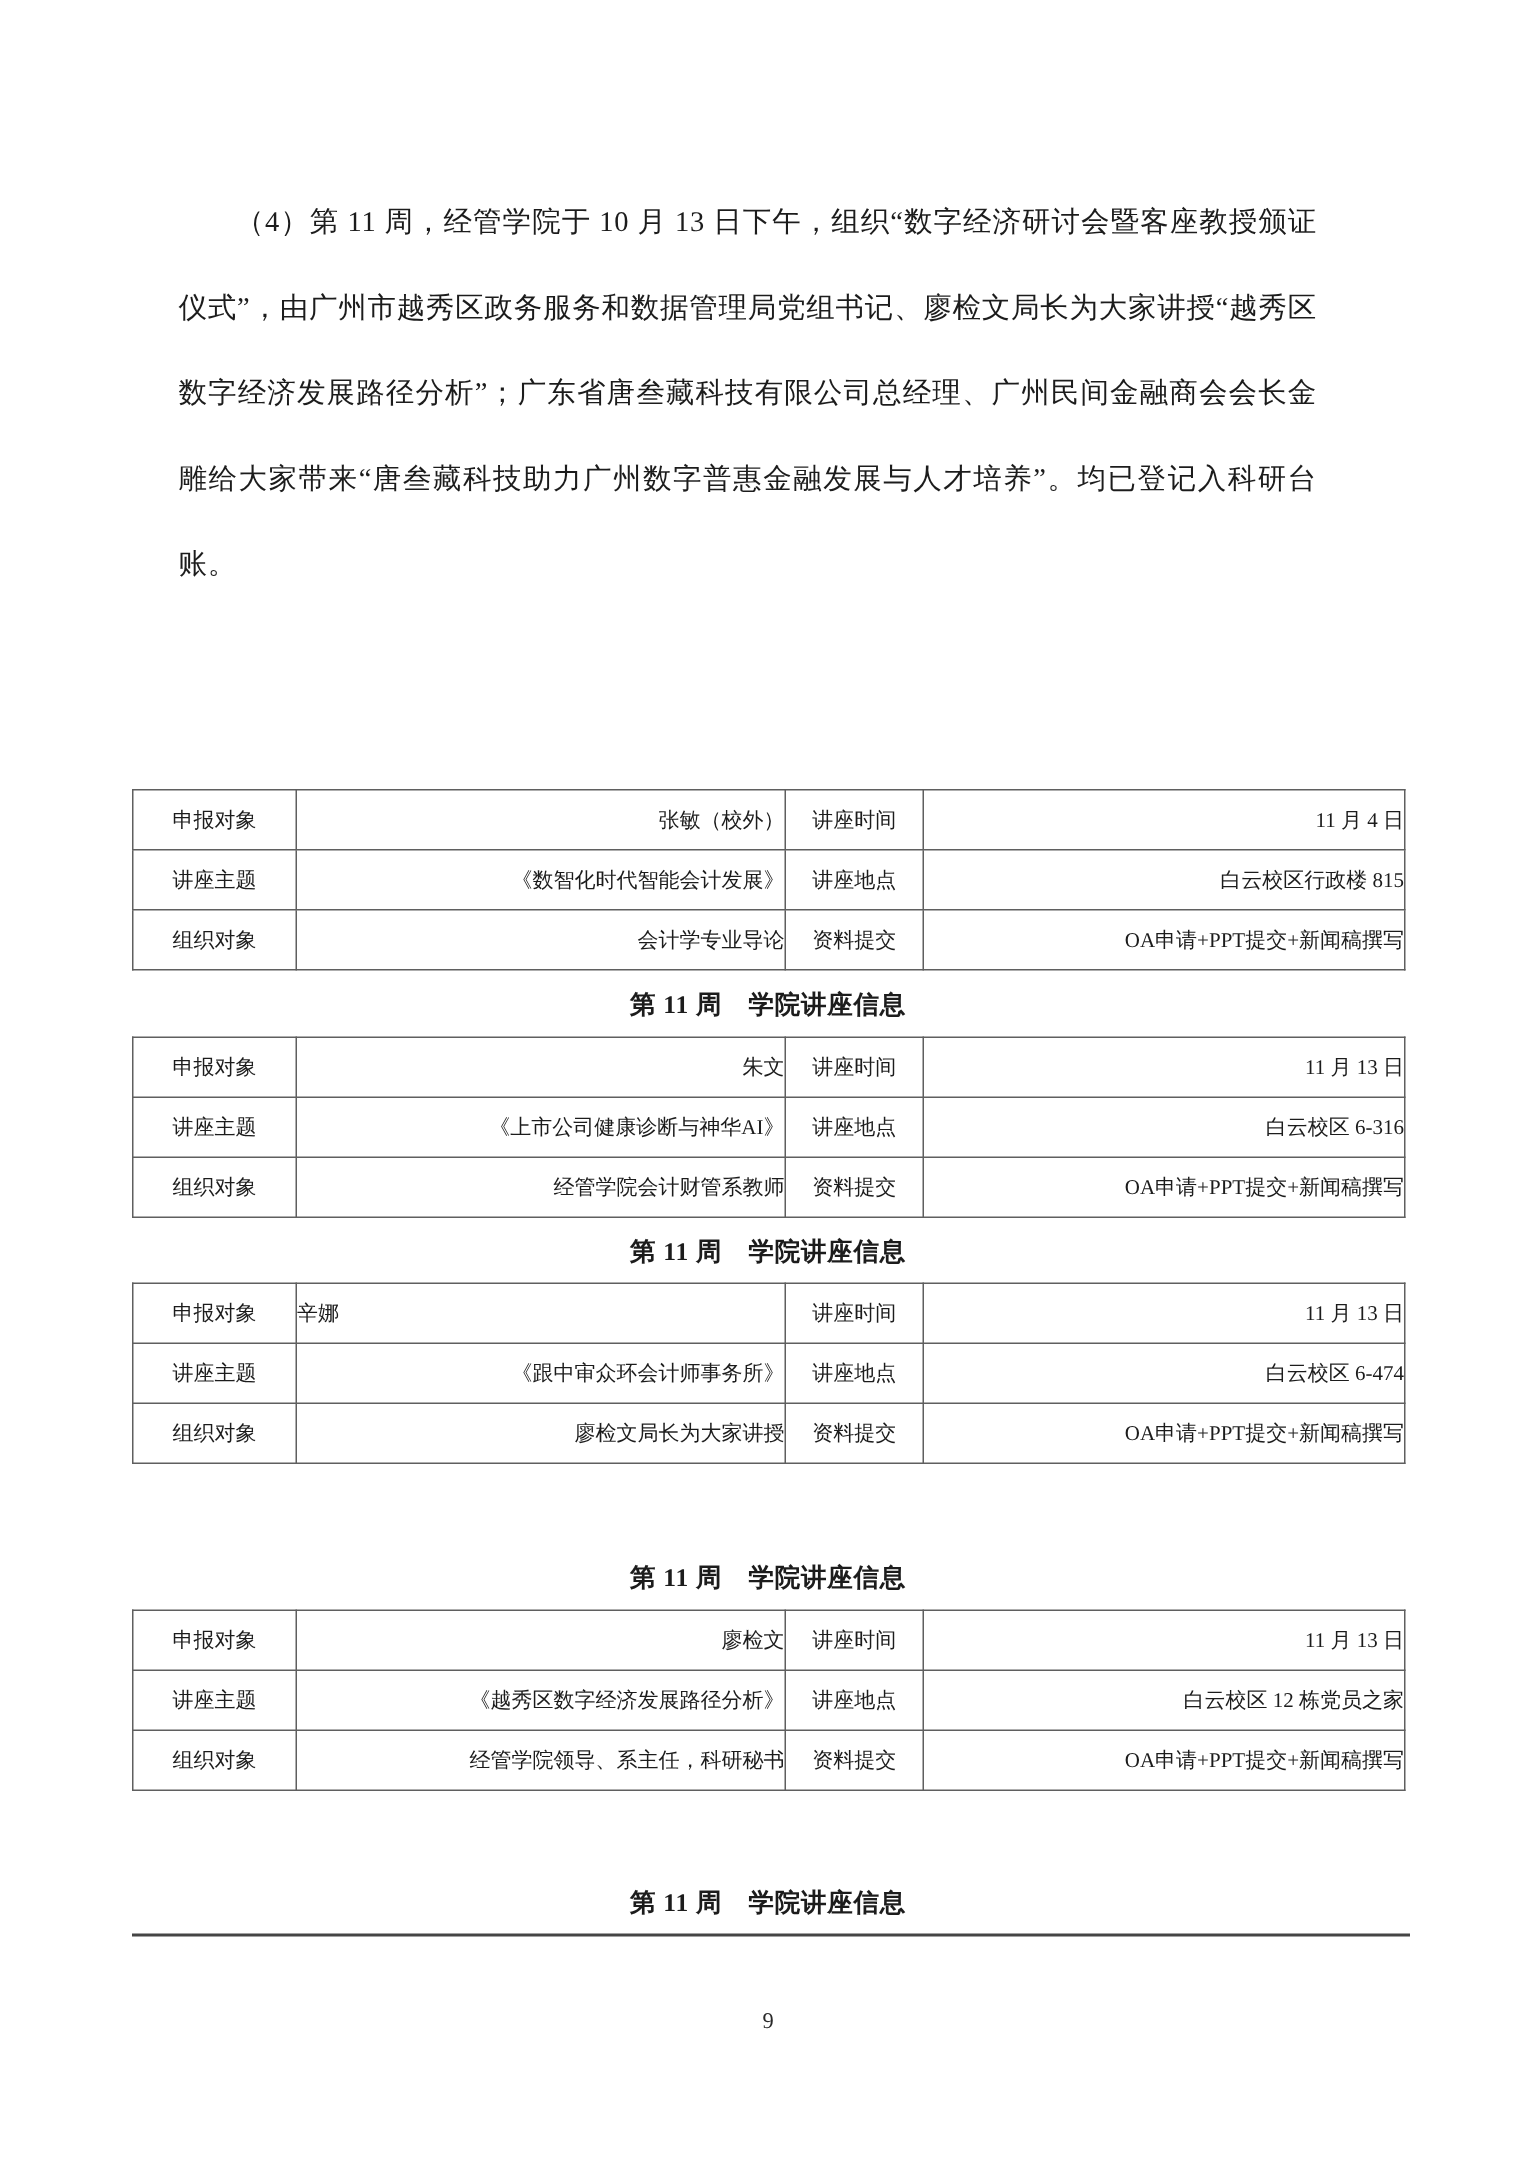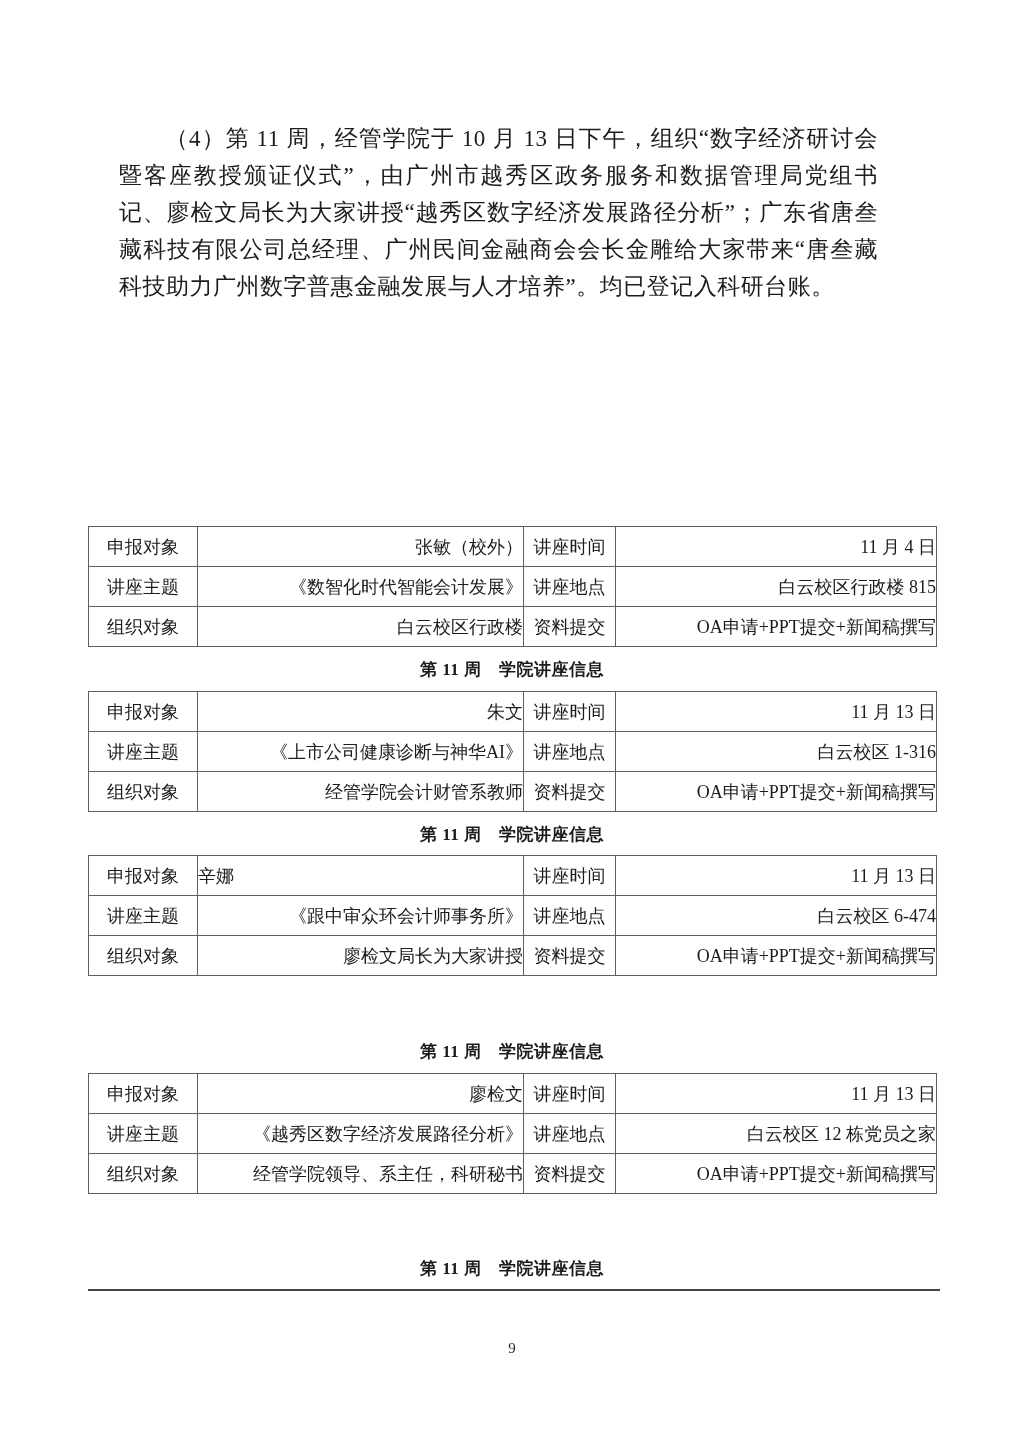--- a/index.html
+++ b/index.html
@@ -11,22 +11,22 @@
     margin: 0 auto;
     background: #ffffff;
     font-family: "Liberation Serif", "DejaVu Serif", serif;
     color: #1c1c1c;
     overflow: hidden;
   }
   .body-para {
     position: absolute;
     left: 119px;
     width: 759px;
-    font-size: 23px;
-    line-height: 37px;
+    font-size: 19px;
+    line-height: 57px;
     text-align: justify;
     text-indent: 2em;
     letter-spacing: 0.5px;
   }
   .para-4 { top: 120px; }
   .para-5 { top: 327px; }
   .caption {
     position: absolute;
     left: 0;
     width: 1024px;
@@ -40,21 +40,21 @@
   .cap-1 { top: 659px; }
   .cap-2 { top: 824px; }
   .cap-3 { top: 1041px; }
   .cap-4 { top: 1258px; }
   table.lecture {
     position: absolute;
     left: 88px;
     width: 848px;
     border-collapse: collapse;
     table-layout: fixed;
-    font-size: 18px;
+    font-size: 14px;
   }
   .tbl-0 { top: 526px; }
   .tbl-1 { top: 691px; }
   .tbl-2 { top: 855px; }
   .tbl-3 { top: 1073px; }
   table.lecture td {
     border: 1px solid #5f5f5f;
     height: 40px;
     vertical-align: middle;
     overflow: hidden;
@@ -104,21 +104,21 @@
       <td class="val">11 月 4 日</td>
     </tr>
     <tr>
       <td class="lab">讲座主题</td>
       <td class="val">《数智化时代智能会计发展》</td>
       <td class="lab">讲座地点</td>
       <td class="val">白云校区行政楼 815</td>
     </tr>
     <tr>
       <td class="lab">组织对象</td>
-      <td class="val">白云校区行政楼</td>
+      <td class="val">会计学专业导论</td>
       <td class="lab">资料提交</td>
       <td class="val">OA申请+PPT提交+新闻稿撰写</td>
     </tr>
   </tbody>
     </table>
 
   <div class="caption cap-1">第 11 周　学院讲座信息</div>
   <table class="lecture tbl-1">
     <colgroup>
         <col style="width:109px">
@@ -130,21 +130,21 @@
         <tr>
       <td class="lab">申报对象</td>
       <td class="val">朱文</td>
       <td class="lab">讲座时间</td>
       <td class="val">11 月 13 日</td>
     </tr>
     <tr>
       <td class="lab">讲座主题</td>
       <td class="val">《上市公司健康诊断与神华AI》</td>
       <td class="lab">讲座地点</td>
-      <td class="val">白云校区 1-316</td>
+      <td class="val">白云校区 6-316</td>
     </tr>
     <tr>
       <td class="lab">组织对象</td>
       <td class="val">经管学院会计财管系教师</td>
       <td class="lab">资料提交</td>
       <td class="val">OA申请+PPT提交+新闻稿撰写</td>
     </tr>
   </tbody>
     </table>
 

